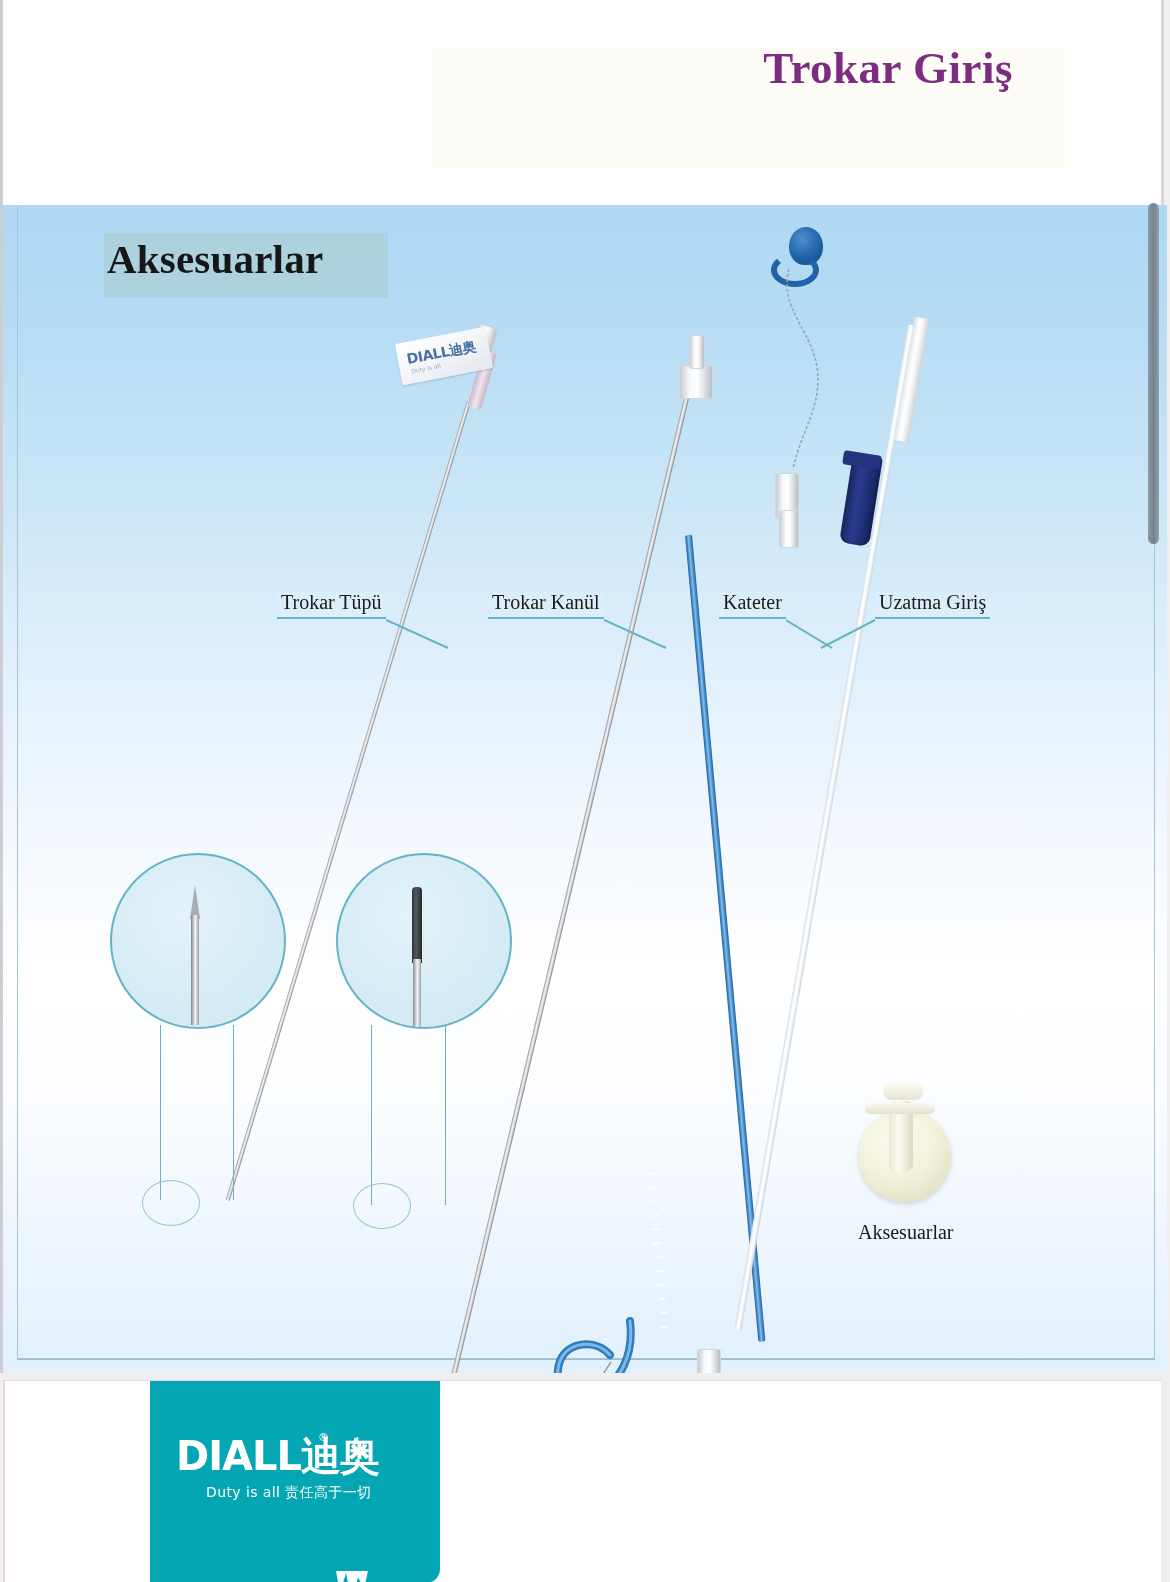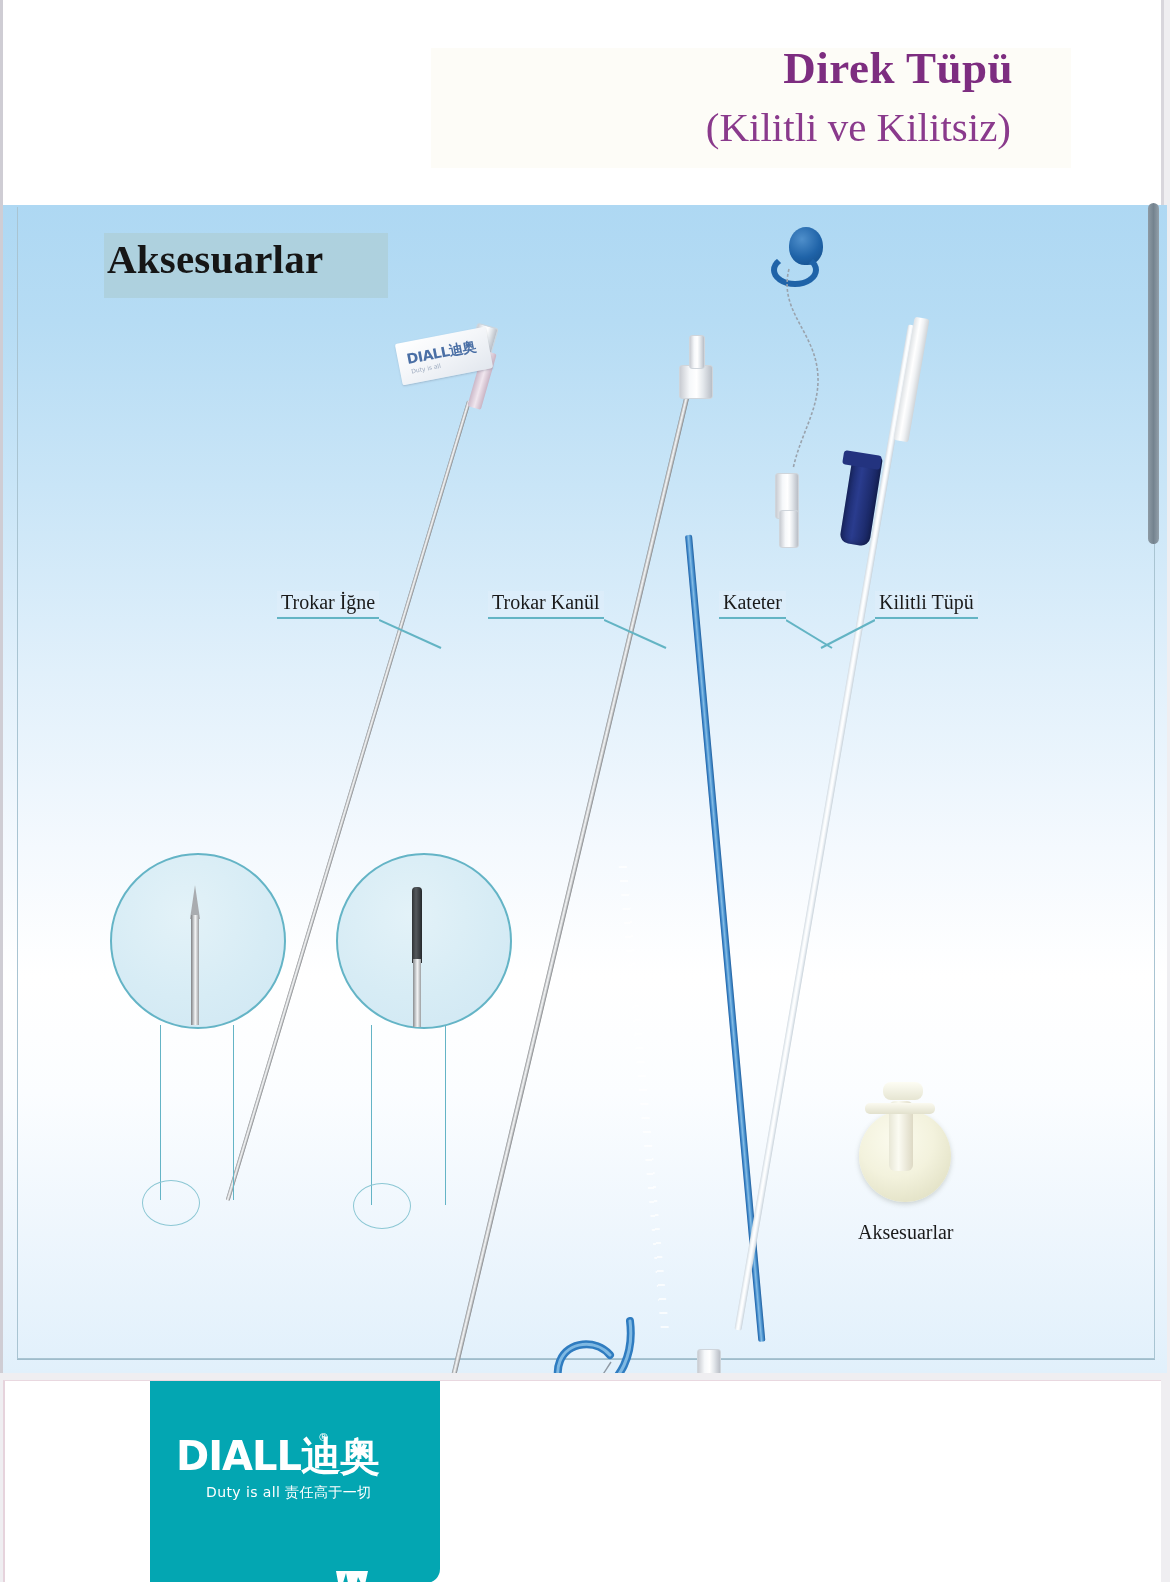--- a/index.html
+++ b/index.html
@@ -284,22 +284,21 @@
     height: 34px;
   }
 </style>
 </head>
 <body>
 
 <div id="slide-one">
 
   <div id="header-band">
     <div id="title-panel"></div>
-    <div id="title-main">Direk Tüpü</div>
-    <div id="title-sub">(Kilitli ve Kilitsiz)</div>
+    <div id="title-main">Trokar Giriş</div>
   </div>
 
   <div id="content-panel">
 
     <div id="panel-inner-border"></div>
     <div id="footer-rule"></div>
 
     <div id="section-heading-box"></div>
     <div id="section-heading-text">Aksesuarlar</div>
 
@@ -418,21 +417,21 @@
                     border-radius:4px 4px 0 0;"></div>
         <div style="position:absolute; left:75px; top:104px; width:8px; height:68px;
                     background: linear-gradient(to right,#888b8e,#dcdee0 42%,#f1f2f3 58%,#9b9ea1);"></div>
       </div>
       <div class="mag-leader" style="left:368px; top:820px; height:180px;"></div>
       <div class="mag-leader" style="left:442px; top:820px; height:180px;"></div>
       <div class="mag-small" style="left:350px; top:978px; width:56px; height:44px;"></div>
     </div>
 
     <div class="callout" style="left:274px; top:386px;">
-      <span class="callout-text">Trokar İğne</span>
+      <span class="callout-text">Trokar Tüpü</span>
       <span class="callout-rule"></span>
       <svg style="position:absolute; left:100%; top:100%; width:64px; height:30px;" viewBox="0 0 64 30">
         <path d="M0,1 L62,29" stroke="#63b4c4" stroke-width="2" fill="none"></path>
       </svg>
     </div>
 
     <div class="callout" style="left:485px; top:386px;text-align:right;">
       <span class="callout-text">Trokar Kanül</span>
       <span class="callout-rule"></span>
       <svg style="position:absolute; left:100%; top:100%; width:64px; height:30px;" viewBox="0 0 64 30">
@@ -442,21 +441,21 @@
 
     <div class="callout" style="left:716px; top:386px;">
       <span class="callout-text">Kateter</span>
       <span class="callout-rule"></span>
       <svg style="position:absolute; left:100%; top:100%; width:48px; height:30px;" viewBox="0 0 48 30">
         <path d="M0,1 L46,29" stroke="#63b4c4" stroke-width="2" fill="none"></path>
       </svg>
     </div>
 
     <div class="callout" style="left:872px; top:386px;">
-      <span class="callout-text">Kilitli Tüpü</span>
+      <span class="callout-text">Uzatma Giriş</span>
       <span class="callout-rule"></span>
       <svg style="position:absolute; right:100%; top:100%; width:56px; height:30px;" viewBox="0 0 56 30">
         <path d="M56,1 L2,29" stroke="#63b4c4" stroke-width="2" fill="none"></path>
       </svg>
     </div>
 
     <div id="fixator-label" style="left:855px; top:1016px;">Aksesuarlar</div>
 
   </div>
 </div>

